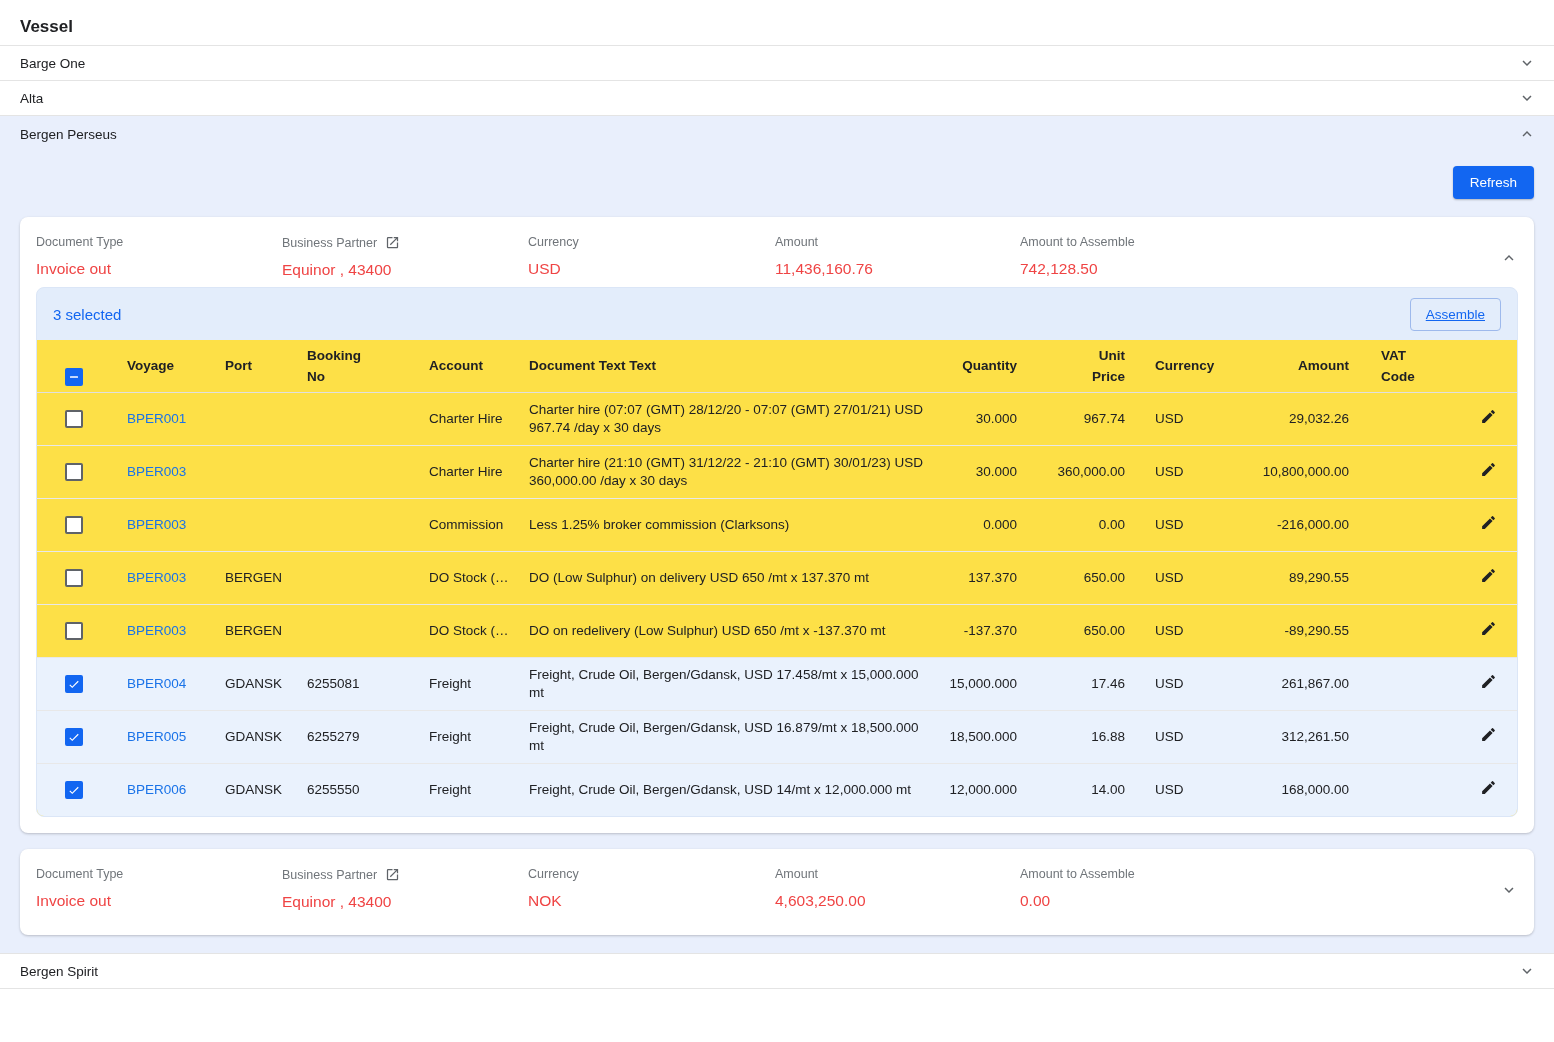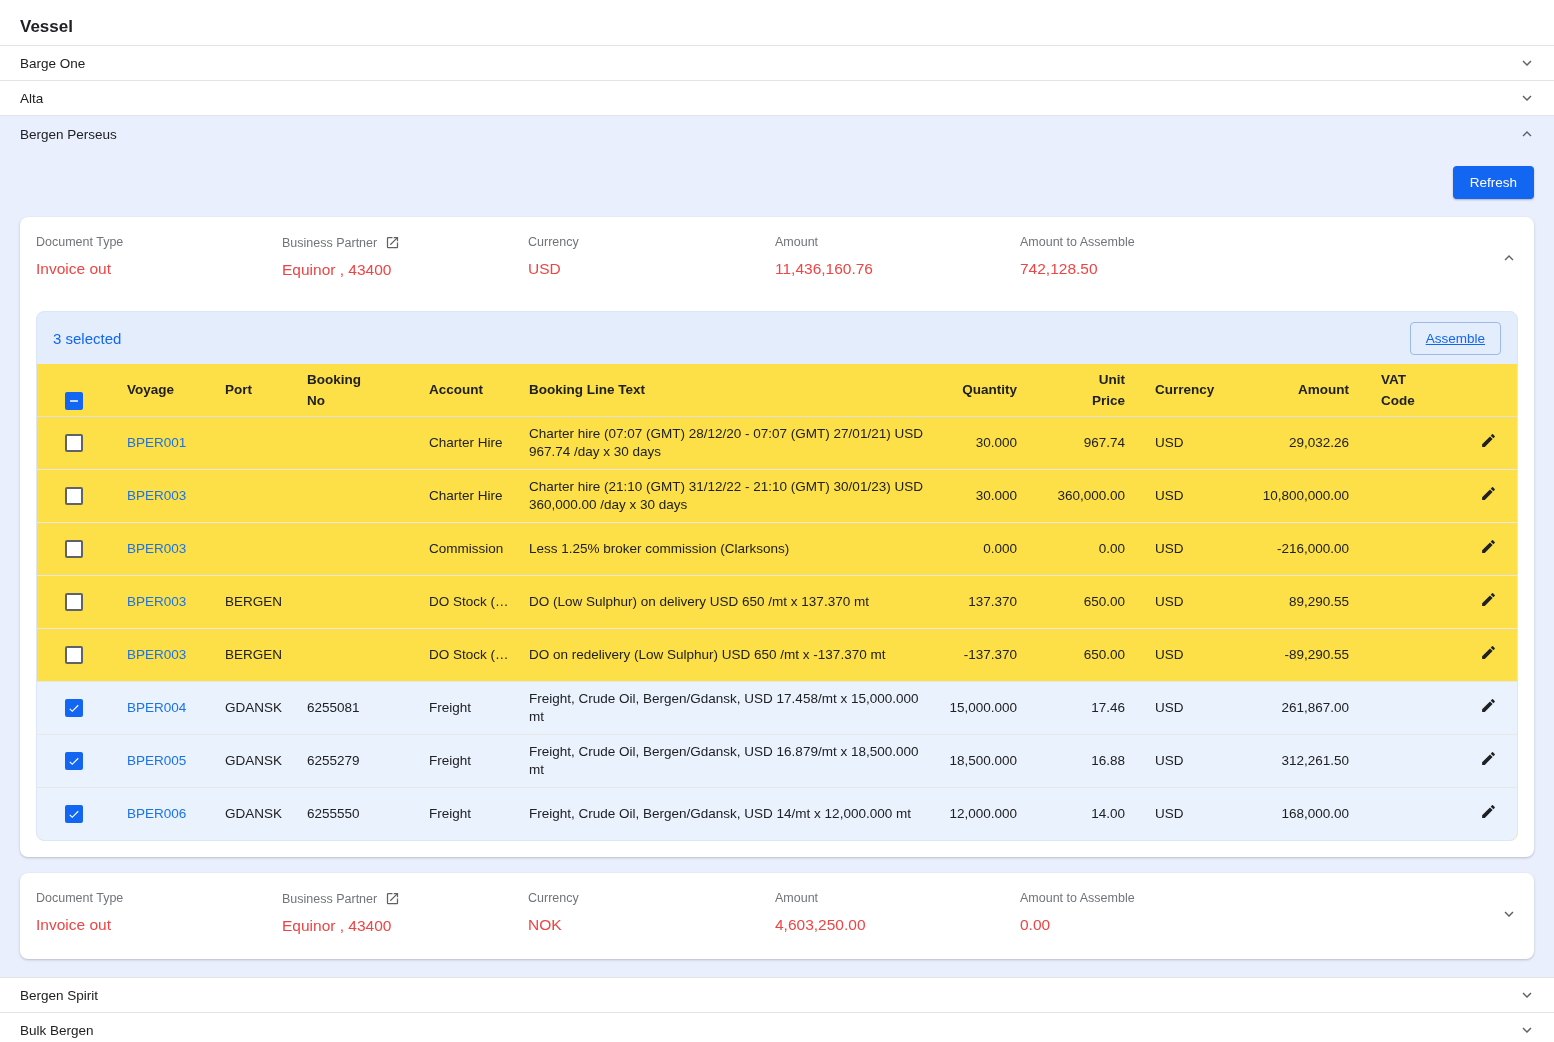--- a/index.html
+++ b/index.html
@@ -46,21 +46,21 @@
   .card2 { margin-top:16px; padding:14px 16px 16px; }
 
   .summary { display:grid; grid-template-columns:246px 246px 247px 245px 1fr 26px; align-items:start; padding:4px 0 8px; }
   .field-label { display:flex; align-items:center; gap:8px; font-size:12.5px; color:#70757a; }
   .field-value { margin-top:11px; font-size:15.5px; color:#ef4444; }
   .summary .chev-cell { display:flex; justify-content:flex-end; padding-top:14px; color:#5f6368; cursor:pointer; }
   .ext-icon { color:#5f6368; }
 
   
   .table-card {
-    margin-top:24px; background:#e3edfb; border-radius:8px; overflow:hidden;
+    margin-top:0; background:#e3edfb; border-radius:8px; overflow:hidden;
     border:1px solid #dbe6f7;
   }
   .sel-bar { height:52px; display:flex; align-items:center; justify-content:space-between; padding:0 16px; }
   .sel-count { color:#1266f1; font-size:15px; }
   .btn-outline {
     color:#1266f1; background:transparent; border:1px solid #9db9ec;
     border-radius:4px; padding:8px 15px; font-size:13.5px; font-family:inherit; cursor:pointer;text-decoration:underline;
   }
 
   table { width:100%; border-collapse:collapse; table-layout:fixed; background:#fde047; font-size:13.5px; }
@@ -205,21 +205,21 @@
                 <svg width="14" height="14" viewBox="0 0 24 24">
                     <rect x="5" y="10.75" width="14" height="2.5" rx="1" fill="#fff"></rect>
                   </svg>
               </span>
             </th>
             <th class="al">Voyage</th>
             <th class="al">Port</th>
             <th class="al">Booking
 No</th>
             <th class="al">Account</th>
-            <th class="al">Booking Line Text</th>
+            <th class="al">Document Text Text</th>
             <th class="ar">Quantity</th>
             <th class="ar">Unit
 Price</th>
             <th class="al" style="padding-left:14px">Currency</th>
             <th class="ar amt">Amount</th>
             <th class="c-vat">VAT
 Code</th>
             <th class="c-edit"></th>
           </tr>
         </thead>
@@ -417,21 +417,13 @@
 
 <div id="vessels-bottom">
     <div class="acc-row">
       <span>Bergen Spirit</span>
       <span class="chev">
         <svg width="18" height="18" viewBox="0 0 24 24" fill="#5f6368">
           <path d="M7.41 8.59 12 13.17l4.59-4.58L18 10l-6 6-6-6z"></path>
         </svg>
       </span>
     </div>
-    <div class="acc-row">
-      <span>Bulk Bergen</span>
-      <span class="chev">
-        <svg width="18" height="18" viewBox="0 0 24 24" fill="#5f6368">
-          <path d="M7.41 8.59 12 13.17l4.59-4.58L18 10l-6 6-6-6z"></path>
-        </svg>
-      </span>
-    </div>
   </div>
 
 </body></html>

